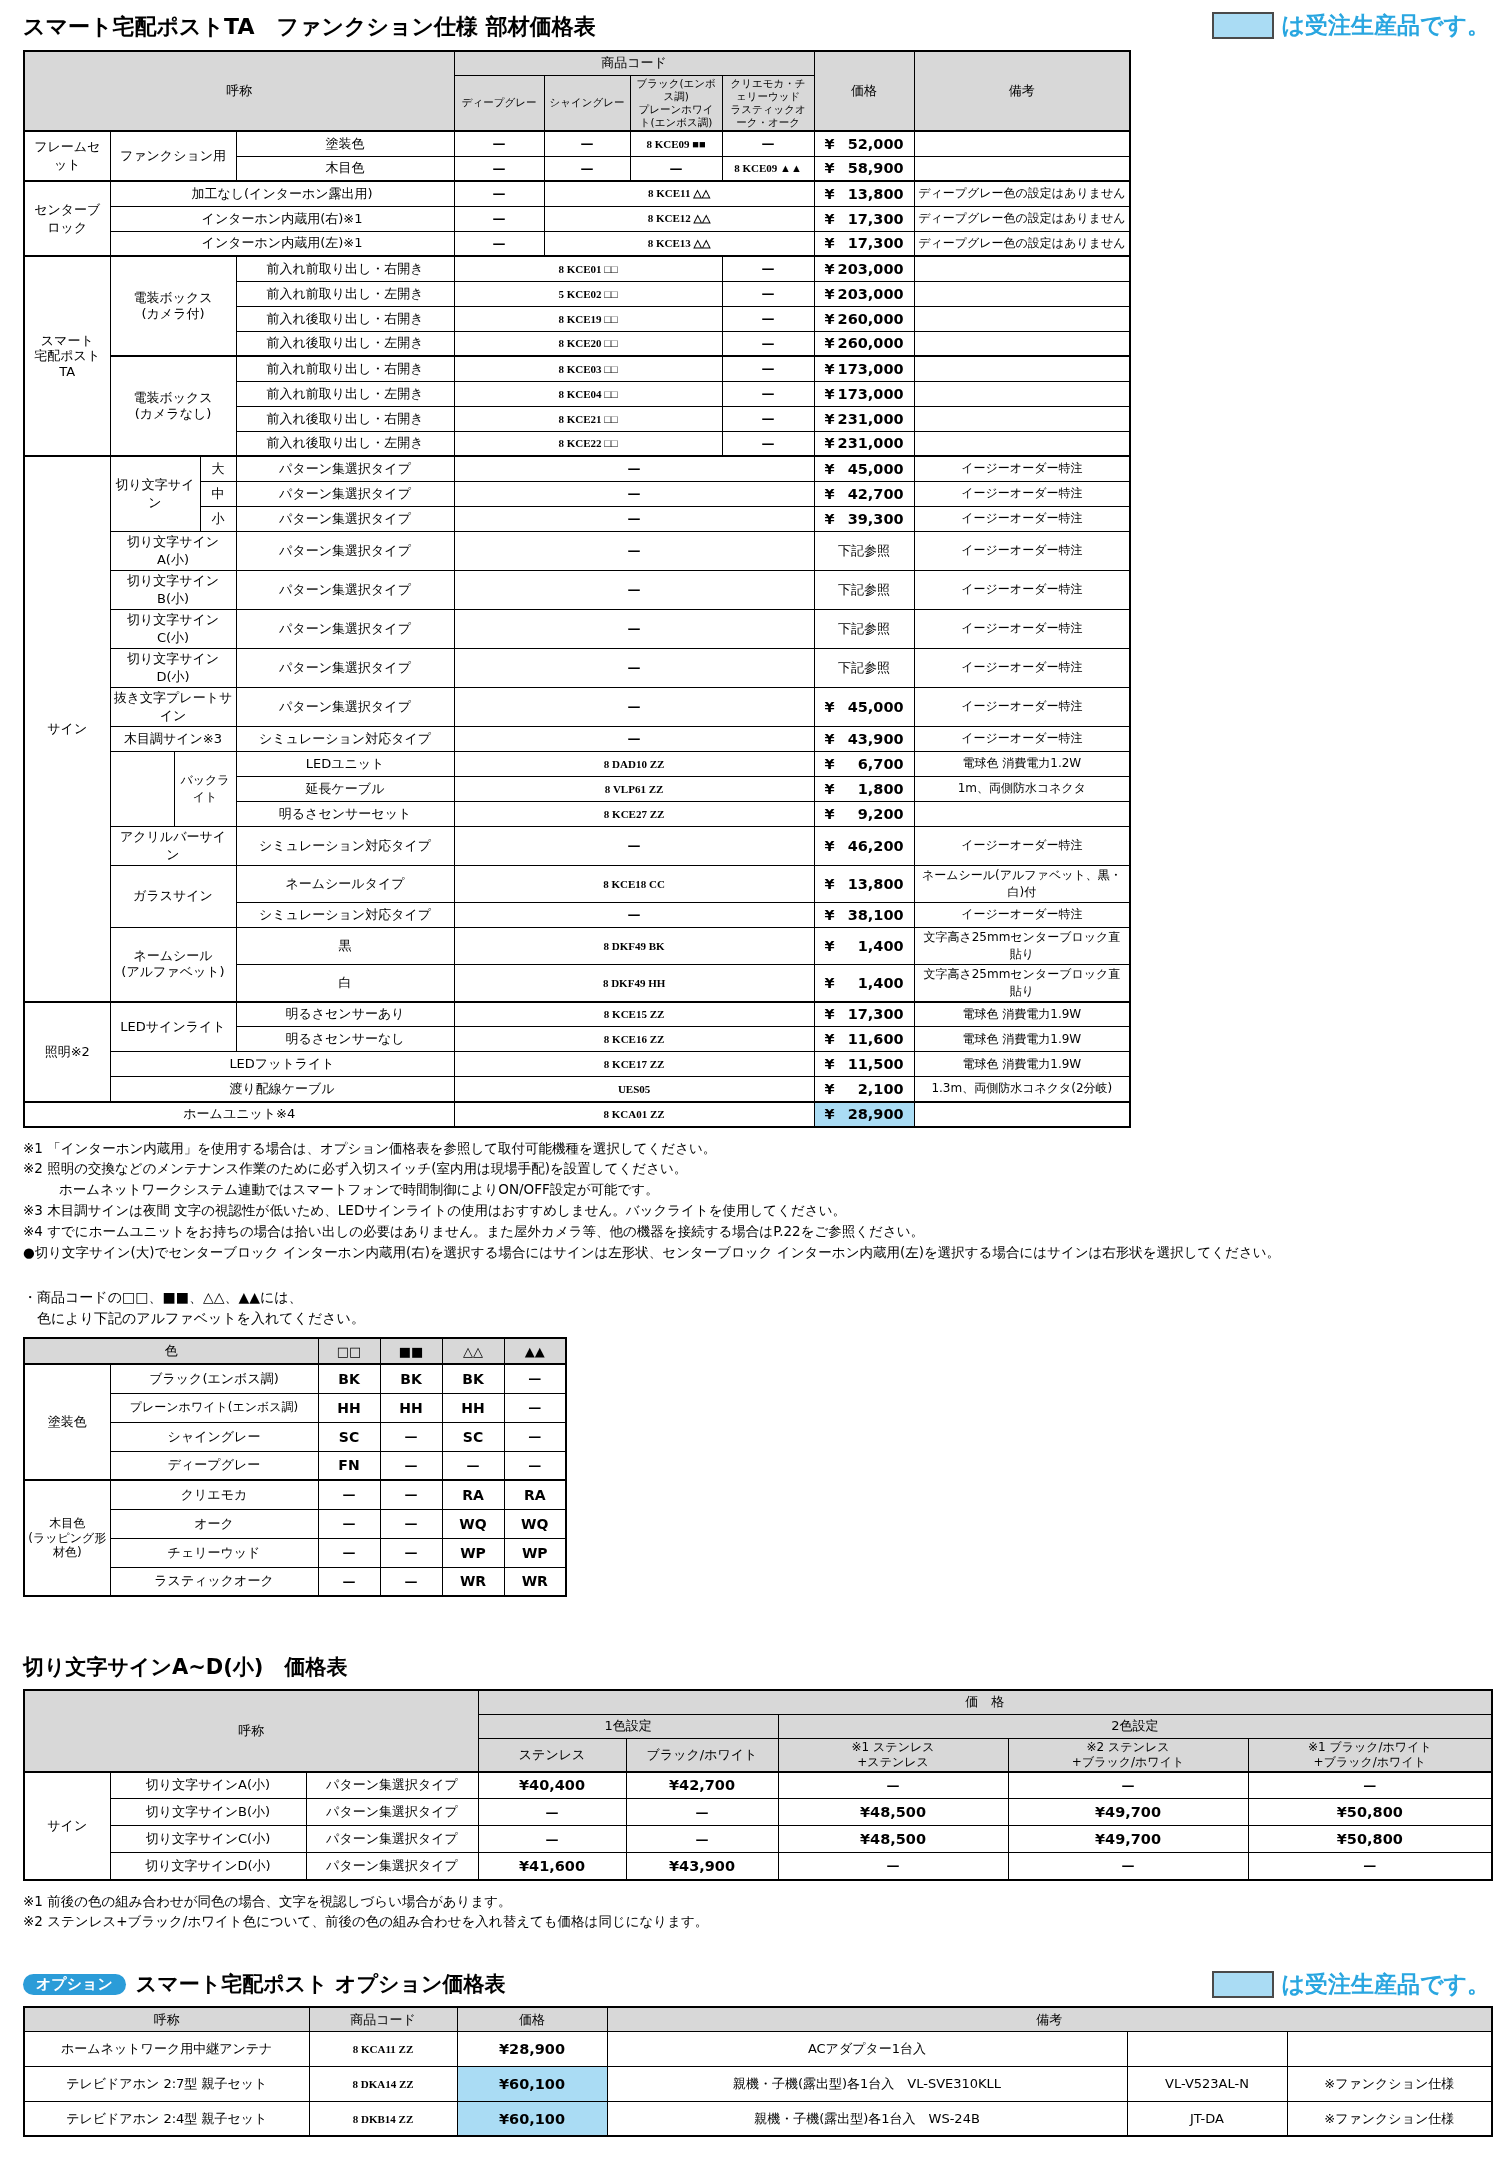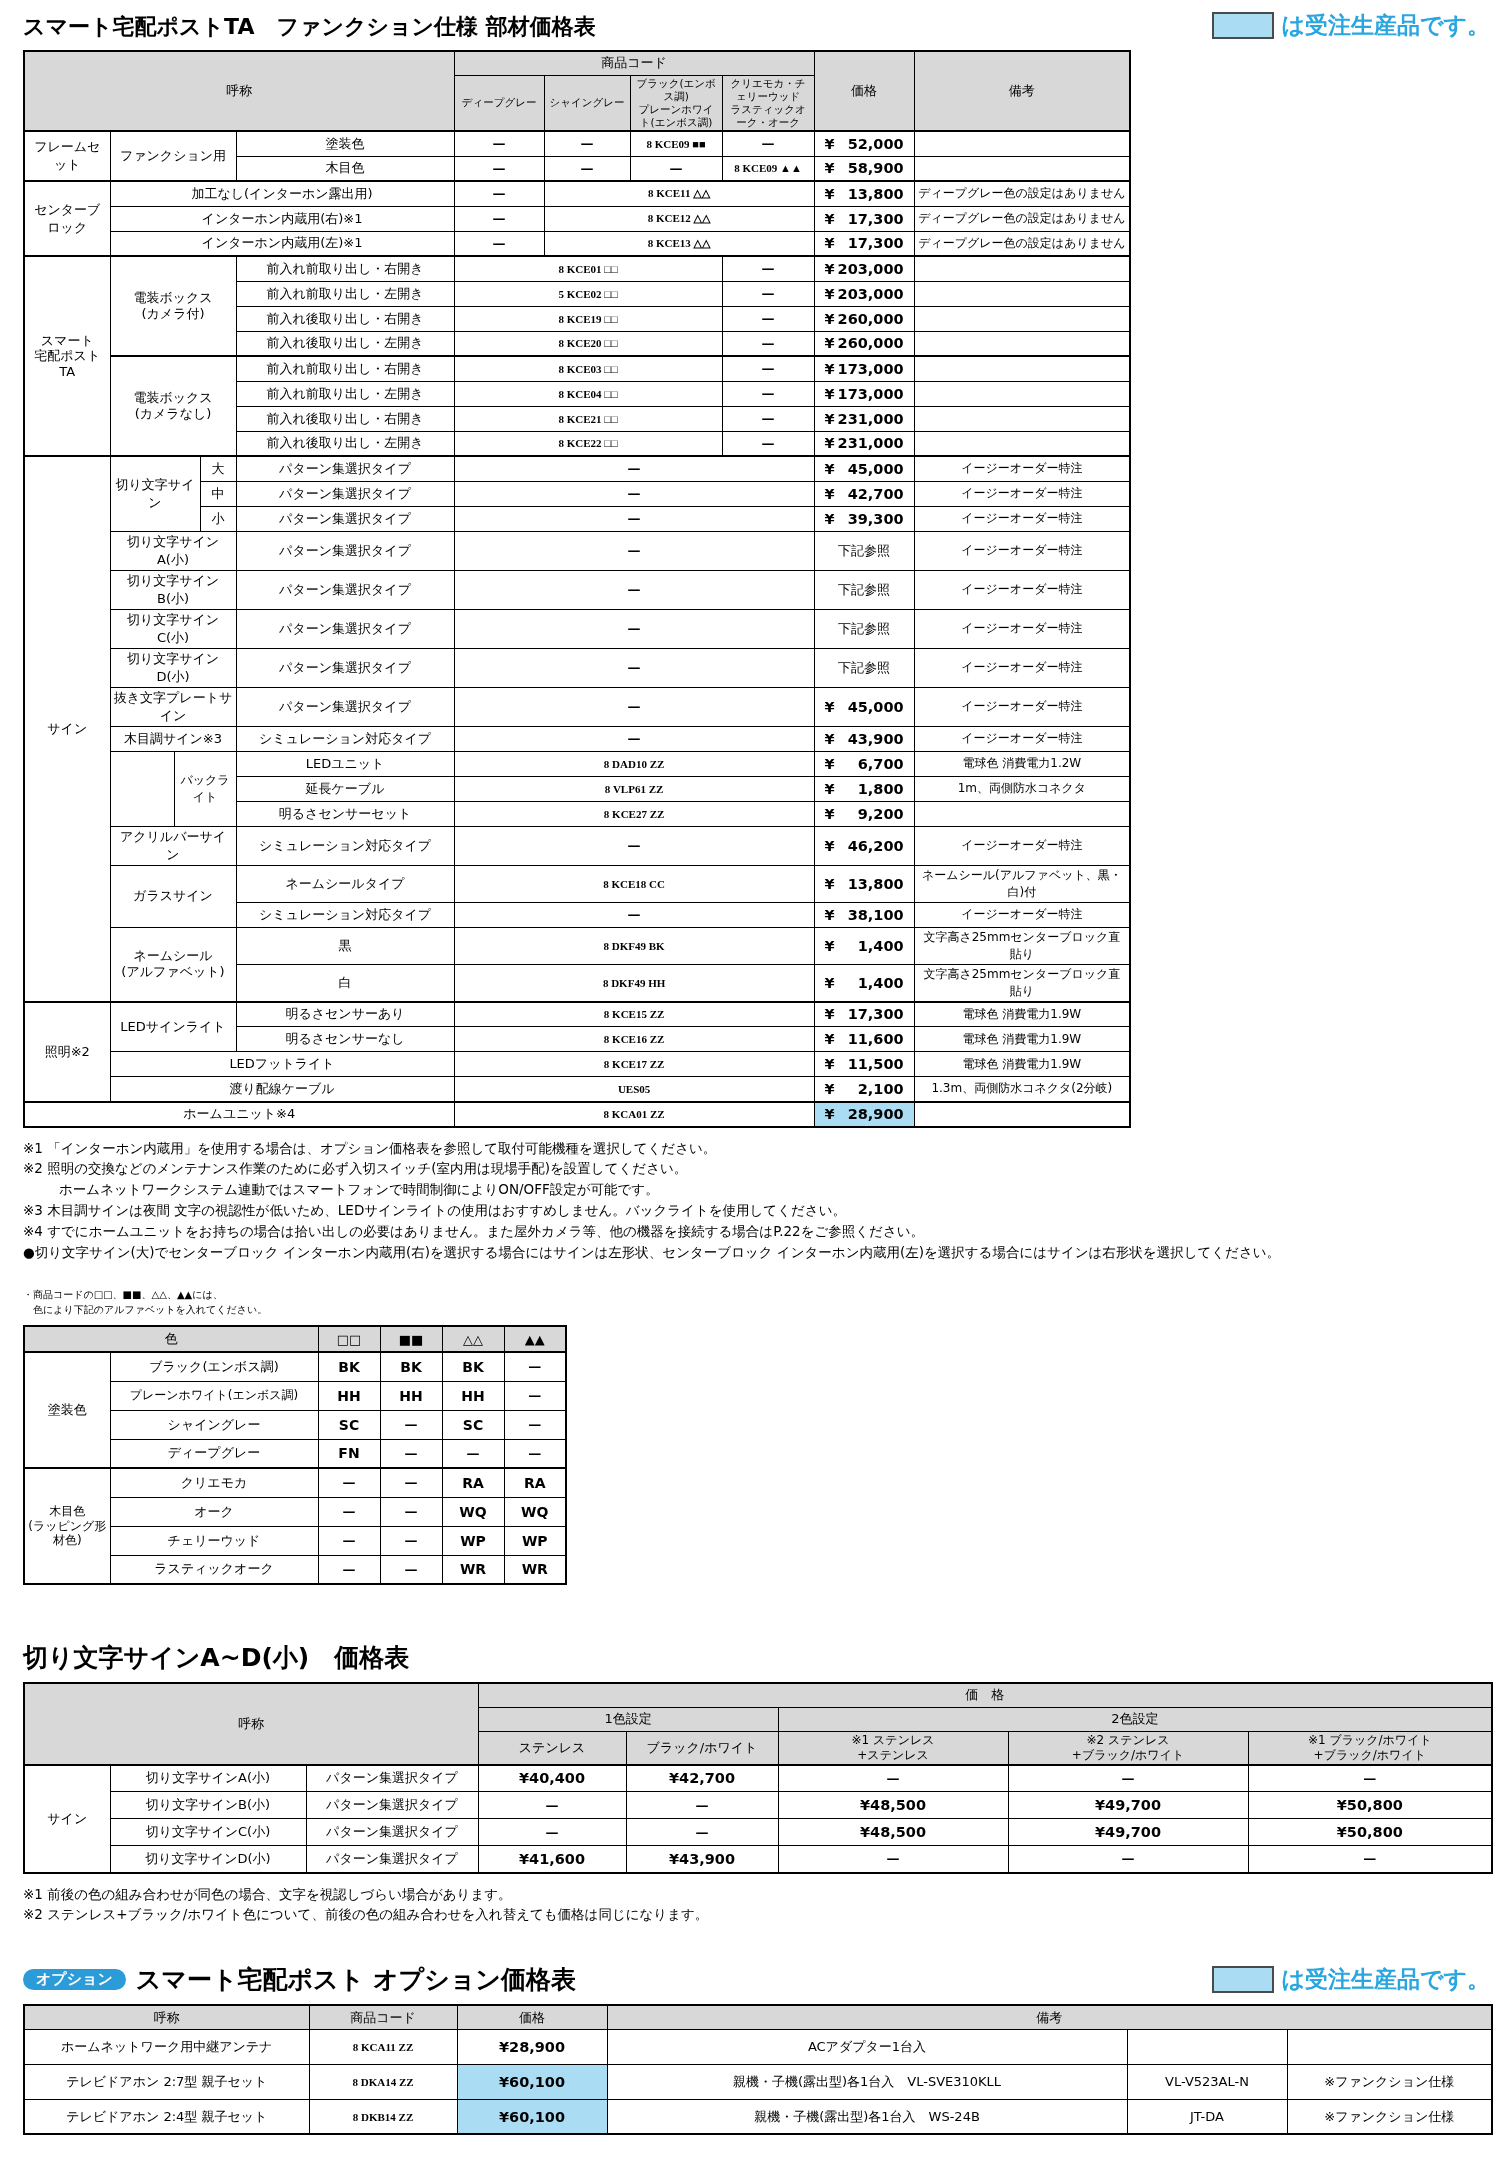--- a/index.html
+++ b/index.html
@@ -2,42 +2,42 @@
 <html><head>
 <meta charset="utf-8">
 <style>
   html,body{margin:0;padding:0;background:#fff;}
   body{width:1502px;height:2174px;overflow:hidden;color:#000;
        font-family:"DejaVu Sans","Liberation Sans",sans-serif;}
   .wrap{padding:12px 12px 0 23px;}
   .toprow{display:flex;justify-content:space-between;align-items:flex-start;margin-bottom:8px;}
   h1,h2{margin:0;font-weight:bold;}
   h1{font-size:22px;}
-  h2{font-size:25px;}
+  h2{font-size:21px;}
   .legend{display:flex;align-items:center;gap:7px;color:#29a6e0;font-weight:bold;font-size:23px;line-height:1;}
   .swatch{width:58px;height:23px;background:#aadcf4;border:2px solid #4a4a4a;display:inline-block;}
   table{border-collapse:collapse;table-layout:fixed;}
   td,th{border:1px solid #000;padding:1px 3px;font-size:13px;font-weight:normal;
         text-align:center;vertical-align:middle;overflow:hidden;}
   th,.g{background:#d8d8d8;}
   .t1{width:1106px;border:2.5px solid #000;}
   .t1 tr{height:25px;}
   .code{font-weight:bold;font-size:11px;font-family:Liberation Serif, serif;}
   .dash{font-weight:bold;}
   .pr{display:flex;justify-content:space-between;padding:0 7px;font-weight:bold;font-size:14.5px;}
   .note{font-size:12px;}
   .pre{white-space:pre-line;line-height:1.2;}
   .sm{font-size:10.5px;line-height:1.25;}
   .thick td,.thick th{border-top:2.5px solid #000;}
   .med td{border-top:2px solid #000;}
   .hl{background:#aadcf4;}
   .fnblock{margin:10px 0 24px;font-size:13.5px;line-height:1.55;}
   .fnblock div{white-space:nowrap;}
   .indent{margin-left:36px;}
-  .colornote{font-size:10px;line-height:1.5;margin-bottom:8px;}
+  .colornote{font-size:14px;line-height:1.5;margin-bottom:8px;}
   .ct{width:542px;border:2.5px solid #000;margin-bottom:56px;}
   .ct tr{height:29px;}
   .ct .v{font-weight:bold;font-size:14px;}
   .t2{width:1468px;border:2.5px solid #000;margin:8px 0 10px;}
   .t2 tr{height:27px;}
   .t2 .sm2{font-size:12px;line-height:1.25;white-space:pre-line;}
   .t2 .money{font-weight:bold;font-size:14.5px;}
   .optrow{display:flex;justify-content:space-between;align-items:center;margin:38px 0 8px;}
   .opttitle{display:flex;align-items:center;gap:10px;}
   .badge{background:#2b9cd8;color:#fff;font-weight:bold;font-size:15px;border-radius:11px;padding:3px 13px;line-height:1;}

